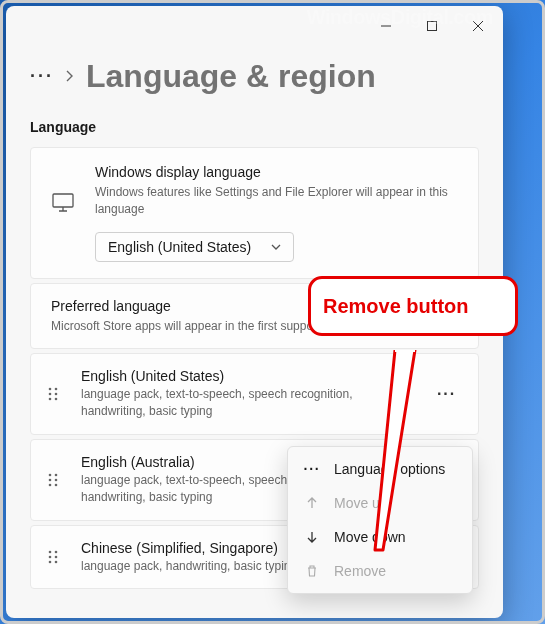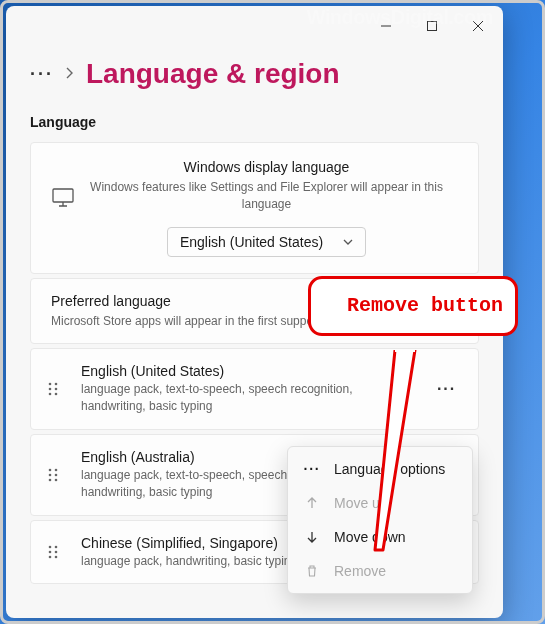--- a/index.html
+++ b/index.html
@@ -68,40 +68,40 @@
     font-size: 18px;
     font-weight: 700;
     color: #333;
     letter-spacing: 2px;
   }
   .bc-chevron {
     color: #666;
     font-size: 14px;
   }
   .page-title {
-    font-size: 28px;
+    font-size: 32px;
     font-weight: 600;
-    color: #be185d;
+    color: #737373;
   }
   .section-label {
     font-size: 14px;
     font-weight: 600;
     color: #1a1a1a;
     margin-bottom: 12px;
   }
   .card {
     background: #fdfdfd;
     border: 1px solid #e8e8e8;
     border-radius: 4px;
     margin-bottom: 4px;
   }
   .display-lang-card {
     padding: 16px 20px 16px 20px;
     display: flex;
-    text-align: center;
+    gap: 20px;
   }
   .monitor-icon {
     width: 24px;
     height: 24px;
     margin-top: 26px;
     flex-shrink: 0;
   }
   .card-body { flex: 1; }
   .card-title {
     font-size: 14px;
@@ -200,22 +200,21 @@
   .callout {
     position: absolute;
     right: 27px;
     top: 276px;
     width: 210px;
     background: #fff;
     border: 3px solid #e60000;
     border-radius: 14px;
     padding: 14px 12px;
     z-index: 30;
-    text-align: right;
-    font-family: Liberation Mono, monospace;
+    text-align: left;
   }
   .callout-text {
     color: #e60000;
     font-size: 20px;
     font-weight: 700;
     line-height: 1.3;
   }
   .callout-tail {
     position: absolute;
     top: 350px;

